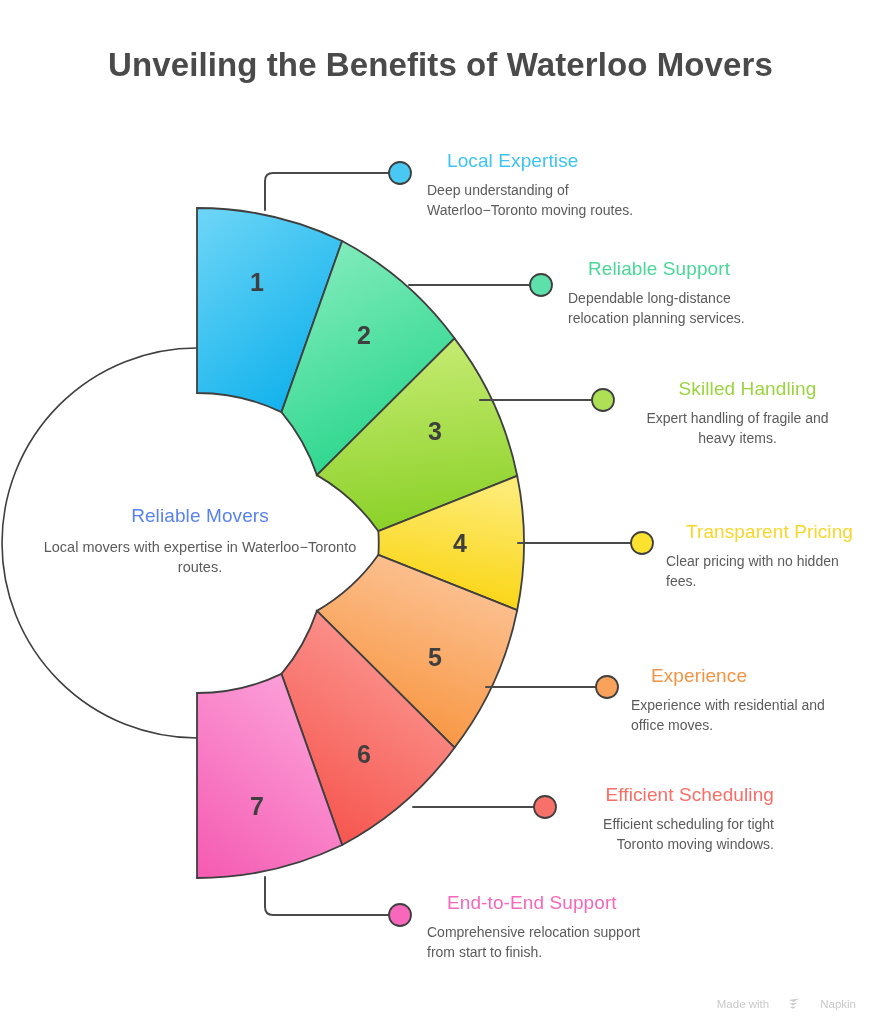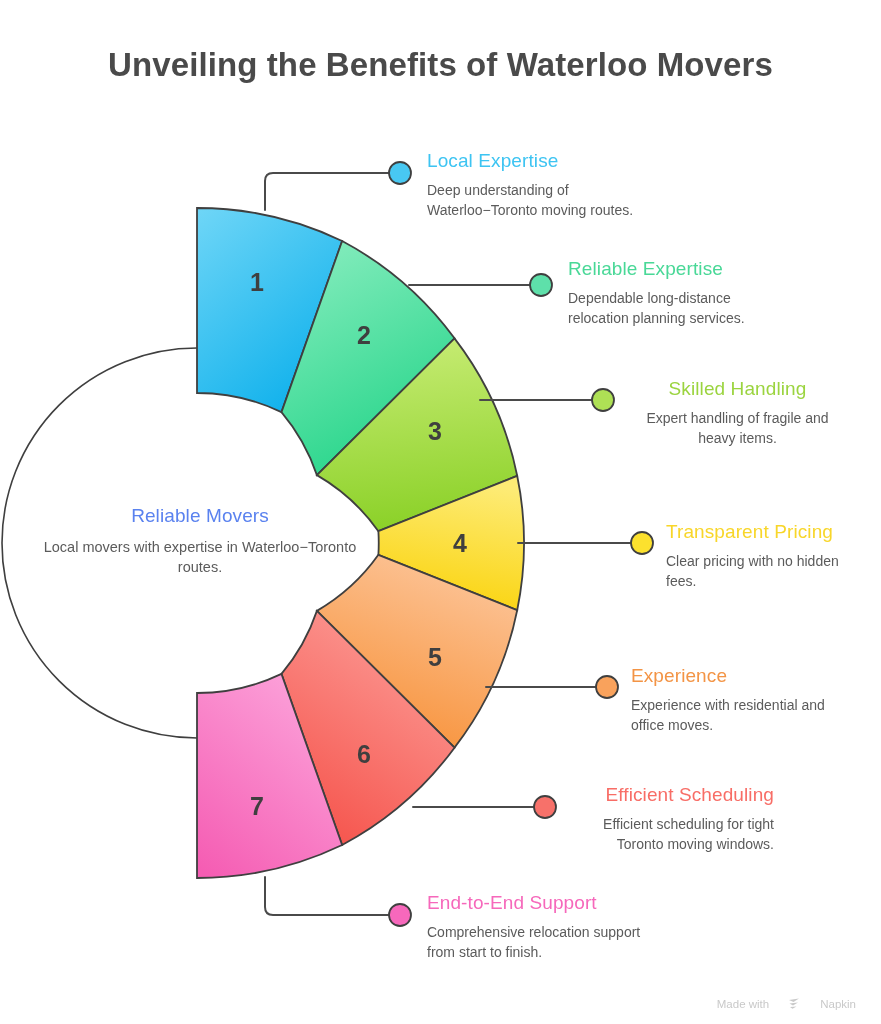--- a/index.html
+++ b/index.html
@@ -31,21 +31,21 @@
     text-align: center; pointer-events: none;
   }
   #center-title {
     font-size: 19px; color: #5a82ef; margin-bottom: 10px; letter-spacing:.1px;
   }
   #center-desc {
     font-size: 14.5px; color: #5b5b5b; line-height: 1.38;
   }
 
   .callout { position: absolute; }
-  .callout-title { font-size: 19px; letter-spacing: .1px; white-space: nowrap; }
+  .callout-title { font-size: 19px; letter-spacing: .1px; white-space: nowrap; margin-left: 20px; }
   .callout-desc {
     font-size: 14px; color: #5b5b5b; line-height: 1.42; margin-top: 9px;
   }
 
   #footer {
     position: absolute; right: 25px; bottom: 14px;
     display: flex; align-items: center; gap: 19px;
     font-size: 11.5px; color: #c9c9c9;
   }
   #footer svg { display:block; }
@@ -136,21 +136,21 @@
     <div id="center-title">Reliable Movers</div>
     <div id="center-desc">Local movers with expertise in Waterloo−Toronto routes.</div>
   </div>
 
   <div class="callout" style="left:427px; top:150px; width:215px;">
     <div class="callout-title" style="color:#3DC4F2">Local Expertise</div>
     <div class="callout-desc">Deep understanding of Waterloo−Toronto moving routes.</div>
   </div>
 
   <div class="callout" style="left:568px; top:258px; width:225px;">
-    <div class="callout-title" style="color:#49D897">Reliable Expertise</div>
+    <div class="callout-title" style="color:#49D897">Reliable Support</div>
     <div class="callout-desc">Dependable long-distance relocation planning services.</div>
   </div>
 
   <div class="callout" style="left:630px; top:378px; width:215px;text-align:center;">
     <div class="callout-title" style="color:#9BD43F">Skilled Handling</div>
     <div class="callout-desc">Expert handling of fragile and heavy items.</div>
   </div>
 
   <div class="callout" style="left:666px; top:521px; width:200px;">
     <div class="callout-title" style="color:#F8D62A">Transparent Pricing</div>

